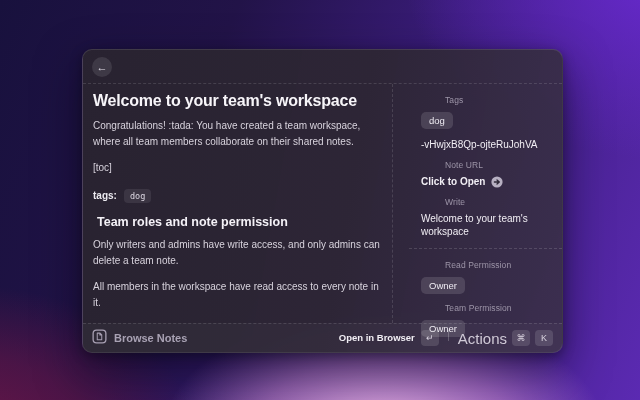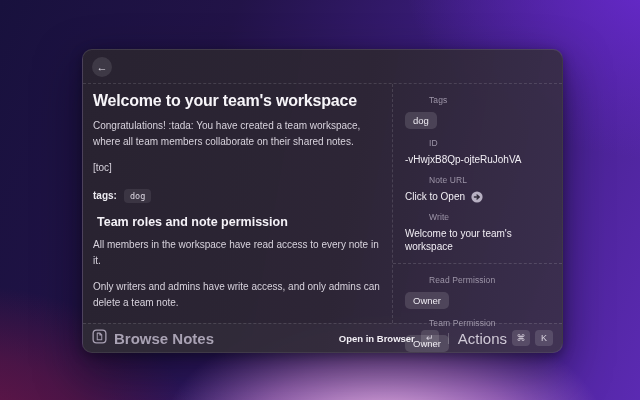--- a/index.html
+++ b/index.html
@@ -29,46 +29,46 @@
     display:flex;flex-direction:column;
     color:#d8d3dd;
   }
   
   .header{flex:none;height:34px;display:flex;align-items:center;padding:0 9px;
     border-bottom:1px dashed rgba(255,255,255,0.13);}
   .back-btn{width:20px;height:20px;border-radius:50%;border:none;cursor:pointer;
     background:rgba(255,255,255,0.10);color:#e2dde8;font-size:11px;line-height:20px;
     display:flex;align-items:center;justify-content:center;font-family:inherit;}
   
-  .main{flex:1;display:flex;min-height:0;}
+  .main{flex:1;display:flex;min-height:0;gap:16px;}
   .content{width:310px;flex:none;padding:4px 12px 0 10px;overflow:hidden;
     border-right:1px dashed rgba(255,255,255,0.13);}
   .content h1{font-size:16px;line-height:1.18;font-weight:700;color:#f7f5f9;margin:4px 0 7px;letter-spacing:-0.2px;}
   .content h2{font-size:12.5px;font-weight:700;color:#f4f1f7;margin:12px 4px 8px;}
   .content p{font-size:10px;line-height:16px;color:#d8d3dd;margin:0 0 10px;}
   .tags-row{display:flex;align-items:center;margin:13px 0 0;}
   .tags-row strong{font-size:10px;color:#eceaf0;}
   .tag-chip{font-family:"DejaVu Sans Mono", monospace;font-size:8.5px;color:#ddd8e3;
     background:#3b3543;border-radius:4px;padding:2px 6px;margin-left:7px;}
   
   .sidebar{flex:1;padding:11px 12px 0;min-width:0;}
   .meta-section{margin-bottom:9px;}
   .meta-label{font-size:8.5px;color:#9d95a8;margin-bottom:5px;letter-spacing:0.1px;margin-left:24px;}
   .meta-value{font-size:10px;color:#f1eef4;line-height:13px;}
   .badge{display:inline-block;background:var(--badge-bg);border-radius:5px;
     padding:3px 8px;font-size:9.5px;color:#edeaf1;}
   .meta-divider{border:none;border-top:1px dashed rgba(255,255,255,0.14);margin:10px -12px 11px;}
-  .open-row{display:flex;align-items:center;gap:6px;cursor:pointer;}
+  .open-row{display:flex;align-items:center;gap:6px;cursor:pointer;font-weight:bold;}
   .open-circle{flex:none;display:inline-flex;}
   
   .footer{flex:none;height:29px;display:flex;align-items:center;padding:0 9px;
     border-top:1px dashed rgba(255,255,255,0.13);background:rgba(255,255,255,0.028);}
   .footer-left{display:flex;align-items:center;gap:7px;}
-  .cmd-name{font-size:15px;font-weight:700;color:#a9a2b4;}
-  .footer-right{margin-left:auto;display:flex;align-items:center;}
+  .cmd-name{font-size:11px;font-weight:700;color:#a9a2b4;}
+  .footer-right{margin-left:auto;display:flex;align-items:flex-start;}
   .action-primary{display:flex;align-items:center;gap:6px;cursor:pointer;}
   .action-primary .label{font-size:9.5px;font-weight:700;color:#f2eff5;}
   .actions-menu{display:flex;align-items:center;gap:5px;cursor:pointer;}
   .actions-menu .label{font-size:15px;color:#cfc9d6;}
   kbd{font-family:"Liberation Sans", sans-serif;background:var(--badge-bg);border-radius:4px;
     min-width:18px;height:16px;padding:0 4px;display:inline-flex;align-items:center;justify-content:center;
     font-size:9px;color:#d8d2de;}
   .v-divider{width:1px;height:11px;background:rgba(255,255,255,0.22);margin:0 9px;}
 </style>
 </head>
@@ -86,33 +86,32 @@
 
     <div class="content">
       <h1>Welcome to your team's workspace</h1>
       <p>Congratulations! :tada: You have created a team workspace, where all team members collaborate on their shared notes.</p>
       <p>[toc]</p>
       <div class="tags-row">
         <strong>tags:</strong>
         <span class="tag-chip">dog</span>
       </div>
       <h2>Team roles and note permission</h2>
+      <p>Only writers and admins have write access, and only admins can delete a team note.</p>
       <p>All members in the workspace have read access to every note in it.</p>
-      <p>Only writers and admins have write access, and only admins can delete a team note.</p>
       <p>Team members receive notifications when someone else edit or mention them in a team note.</p>
 
     </div>
 
     <aside class="sidebar">
       <div class="meta-section">
         <div class="meta-label">Tags</div>
         <span class="badge">dog</span>
       </div>
       <div class="meta-section">
-        <div class="meta-label">ID</div>
         <div class="meta-value">-vHwjxB8Qp-ojteRuJohVA</div>
       </div>
       <div class="meta-section">
         <div class="meta-label">Note URL</div>
         <div class="meta-value open-row">
           <span>Click to Open</span>
           <span class="open-circle">
             <svg width="12" height="12" viewBox="0 0 12 12">
               <circle cx="6" cy="6" r="5.6" fill="#b7b0c2"></circle>
               <path d="M3.4 6 H8 M6 3.9 L8.3 6 L6 8.1" stroke="#2e2837" stroke-width="1.3" fill="none" stroke-linecap="round" stroke-linejoin="round"></path>

